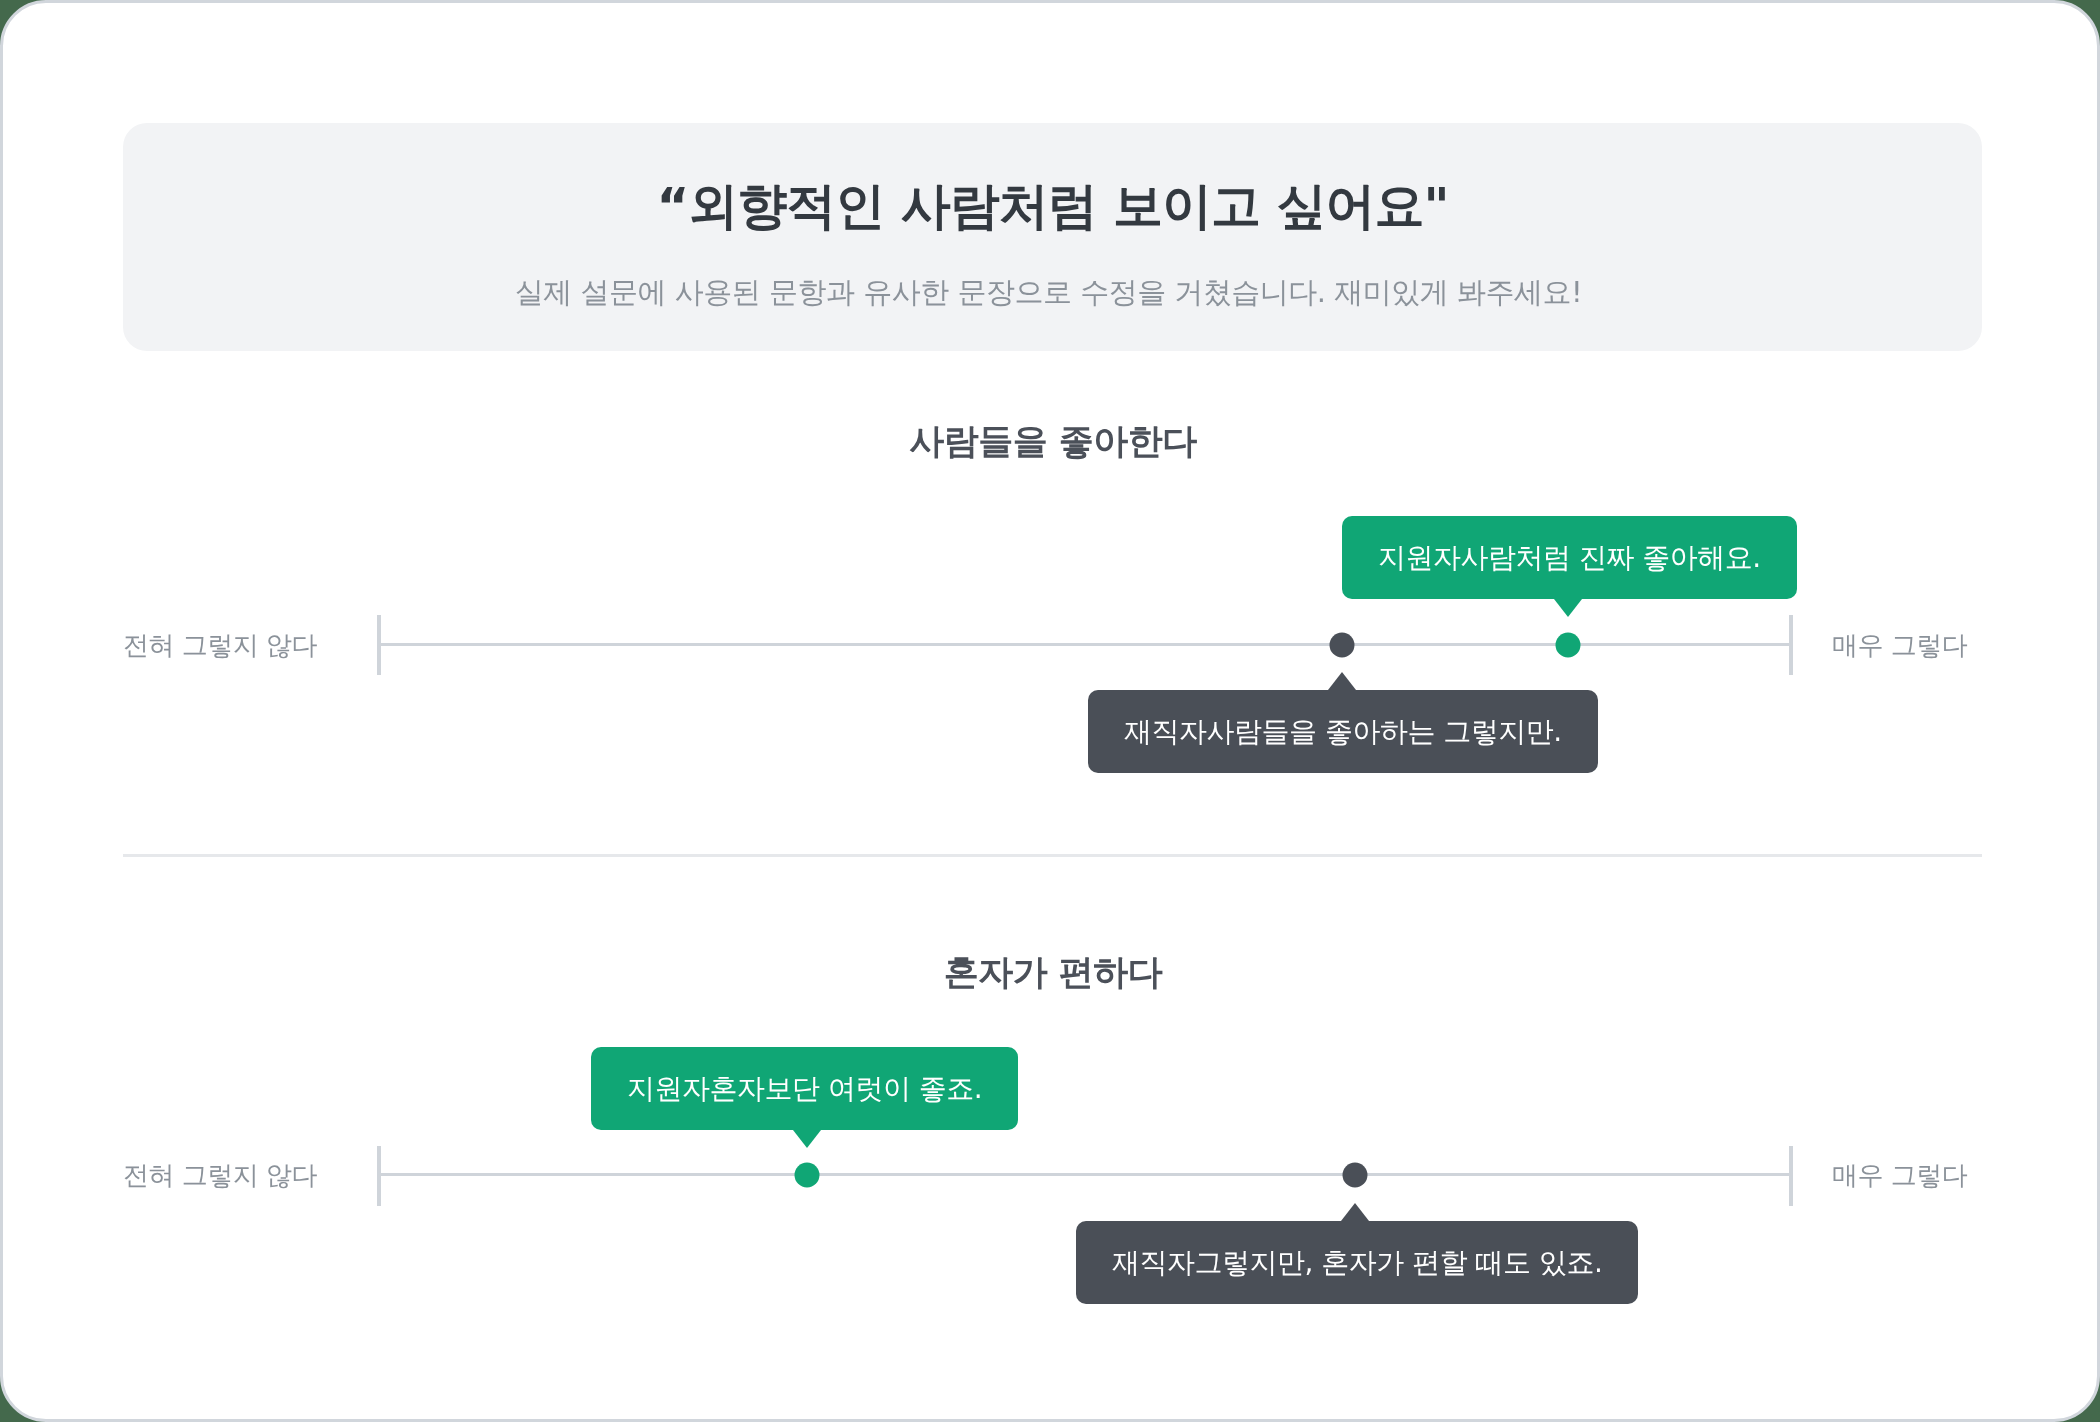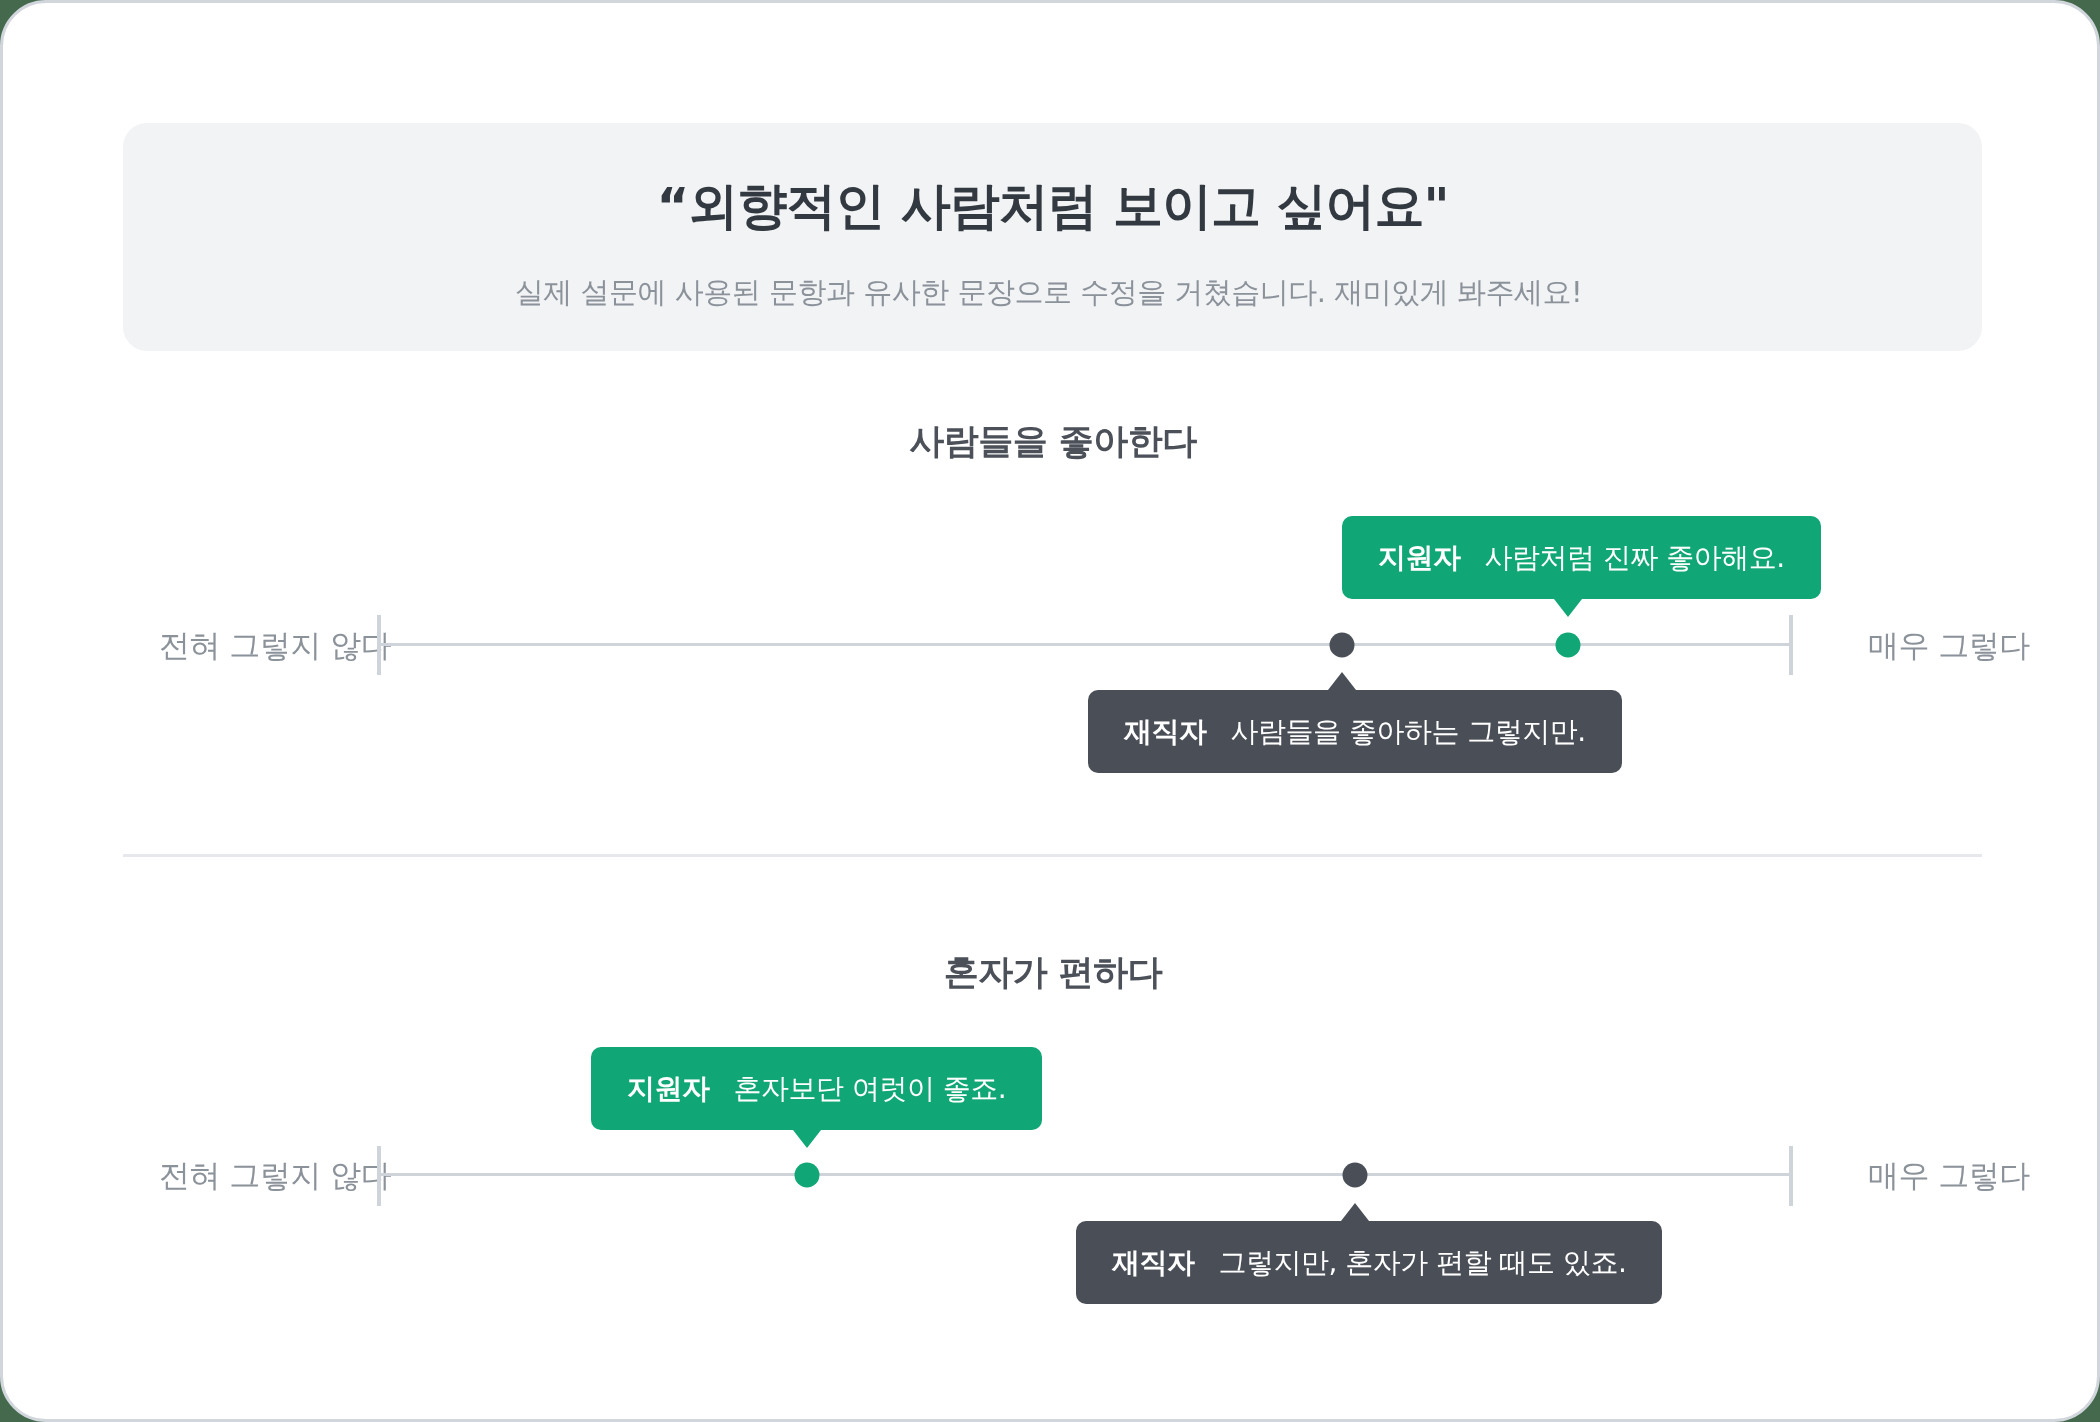--- a/index.html
+++ b/index.html
@@ -34,24 +34,23 @@
       letter-spacing: -0.5px;
     }
     .section-title {
       position: absolute; left: 0; width: 2100px;
       text-align: center;
       font-size: 35px; font-weight: bold; color: #4b5059;
       letter-spacing: -0.5px;
     }
     .scale-label {
       position: absolute;
-      font-size: 31px; color: #8b929a;
+      font-size: 26px; color: #8b929a;
       letter-spacing: -0.5px;
       line-height: 40px;
-      margin-left: 36px;
     }
     .scale-line {
       position: absolute; height: 3px; background: #cfd4da;
     }
     .scale-cap {
       position: absolute; width: 4px; height: 60px; background: #cfd4da;
     }
     .dot {
       position: absolute; width: 25px; height: 25px; border-radius: 50%;
       transform: translate(-50%, -50%);
@@ -63,21 +62,21 @@
       border-radius: 10px;
       color: #ffffff;
       font-size: 28px;
       line-height: 83px;
       white-space: nowrap;
       padding: 0 36px;
       letter-spacing: -0.5px;
     }
     .tooltip.green { background: #10a675; }
     .tooltip.dark { background: #4a4f57; }
-    .tooltip .who { font-weight: bold; margin-right: 24px; }
+    .tooltip .who { font-weight: normal; }
     .arrow {
       position: absolute; width: 0; height: 0;
       border-left: 14px solid transparent;
       border-right: 14px solid transparent;
       transform: translateX(-50%);
     }
     .arrow.down.green { border-top: 18px solid #10a675; }
     .arrow.up.dark { border-bottom: 18px solid #4a4f57; }
     .divider {
       position: absolute; left: 120px; top: 851px;

